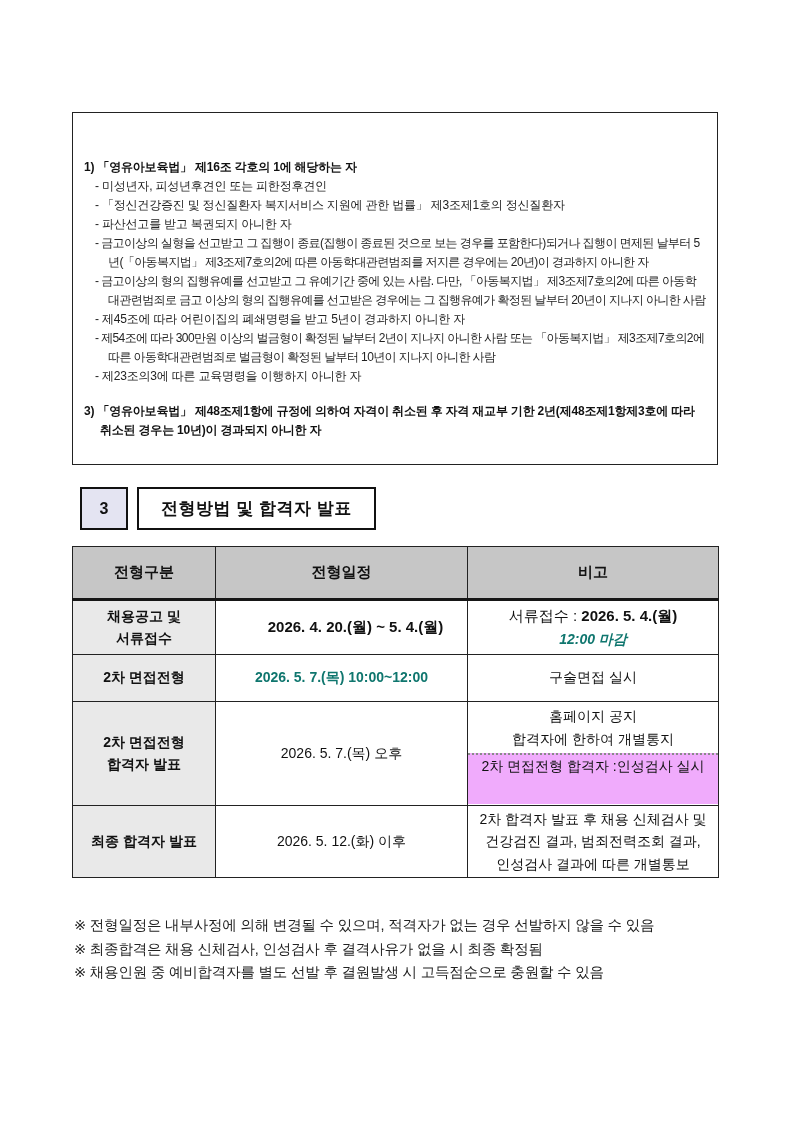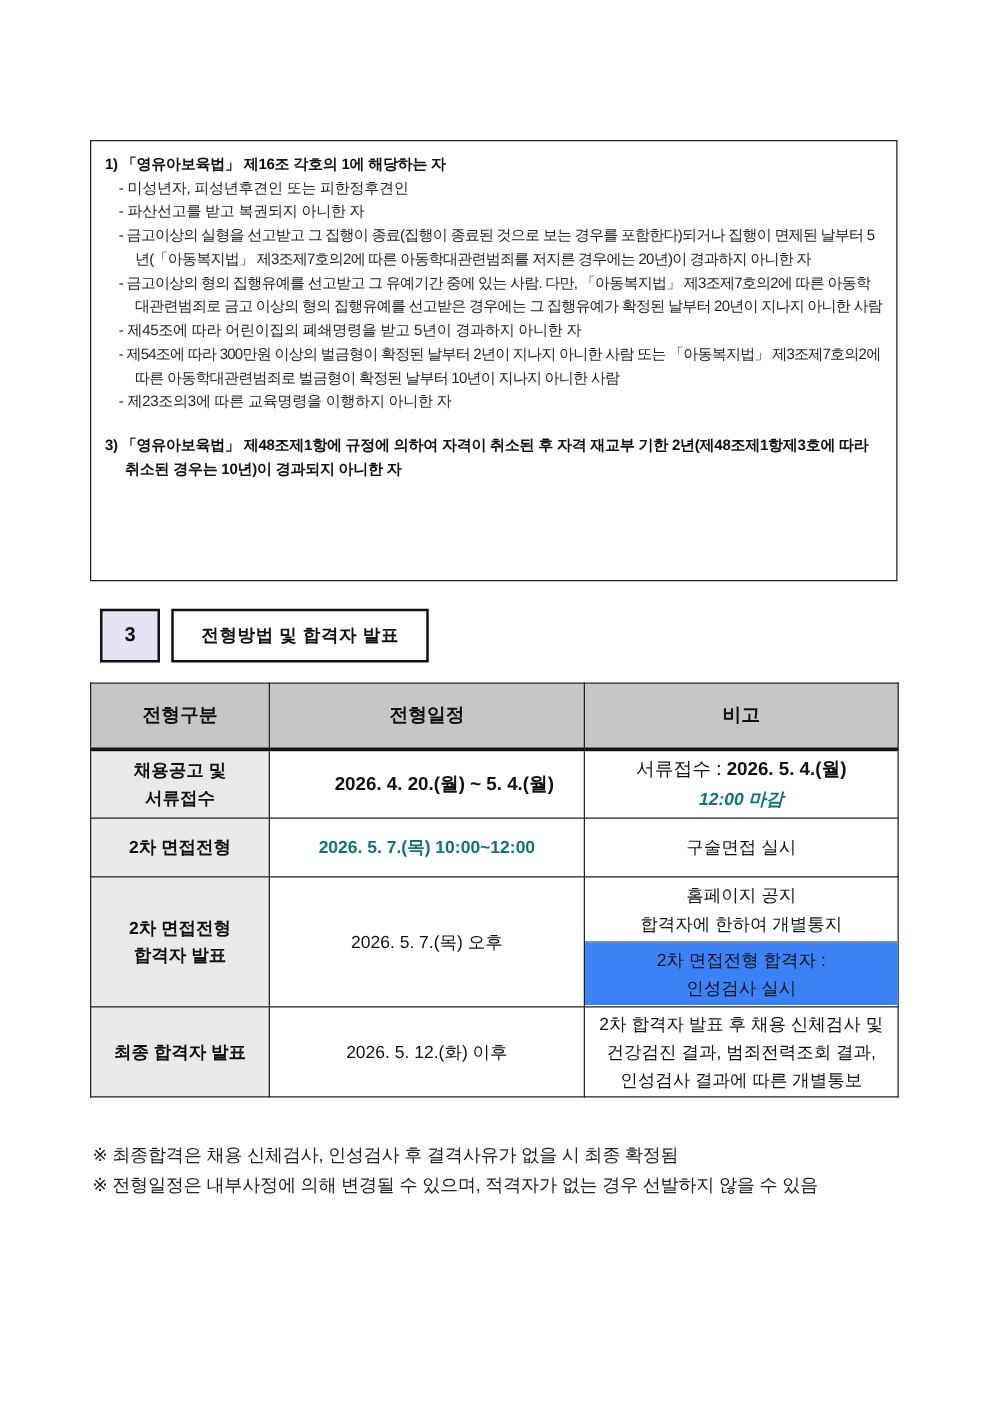--- a/index.html
+++ b/index.html
@@ -6,36 +6,36 @@
   body { background:#ffffff; font-family:"Liberation Sans","DejaVu Sans",sans-serif; }
   .page { position:relative; width:793px; height:1121px; background:#ffffff; overflow:hidden; color:#1a1a1a; }
 
   
   .elig-box {
     position:absolute; left:72px; top:112px; width:646px; min-height:353px;
     border:1.5px solid #222; background:#ffffff;
     padding:9px 11px 10px 11px;
     font-size:12px; line-height:19px; letter-spacing:-0.2px; color:#222;
   }
-  .item-title { font-weight:bold; color:#111; padding-left:16px; text-indent:-16px; }
+  .item-title { font-weight:bold; color:#111; padding-left:16px; text-indent:-16px;margin-top:36px; }
   .item-gap { margin-top:16px; }
   .bullet { margin-left:11px; padding-left:13px; text-indent:-13px; }
   .tight { letter-spacing:-0.6px; }
 
   
   .section-header { position:absolute; left:80px; top:487px; display:flex; align-items:stretch; }
   .section-number {
     width:48px; height:43px; background:#e4e4f2; border:2px solid #111;
     display:flex; align-items:center; justify-content:center;
     font-weight:bold; font-size:16px; color:#111;
   }
   .section-title {
     margin-left:9px; border:2px solid #111; background:#ffffff;
     display:flex; align-items:center; padding:4px 22px;
-    font-weight:bold; font-size:14px; letter-spacing:0.5px; color:#111;
+    font-weight:bold; font-size:17px; letter-spacing:0.5px; color:#111;
   }
 
   
   .sel-table {
     position:absolute; left:72px; top:546px; width:646px;
     border-collapse:collapse; table-layout:fixed; font-size:14px; color:#111;
   }
   .sel-table th, .sel-table td {
     border:1.5px solid #222; text-align:center; vertical-align:middle; padding:2px 4px;
   }
@@ -46,35 +46,36 @@
   }
   td.cat { background:#e9e9e9; font-weight:bold; line-height:1.55; }
   .bold { font-weight:bold; }
   .red { color:#0f766e; }
   .italic { font-style:italic; }
   .note-line { line-height:1.6; }
   td.no-pad { padding:0; }
   .split { display:flex; flex-direction:column; width:100%; height:101px; }
   .split-top { flex:1; display:flex; flex-direction:column; justify-content:center; line-height:1.6; }
   .split-bottom {
-    flex:1; display:flex; flex-direction:column; justify-content:center;
-    border-top:2px dotted #8a8a8a; background:#3b82f6; line-height:1.6;
+    flex:1; display:flex; flex-direction:row; justify-content:center;
+    border-top:2px dotted #8a8a8a; background:#f0abfc; line-height:1.6;
   }
 
   
   .footnotes { position:absolute; left:74px; top:914px; font-size:14.5px; line-height:23.5px; letter-spacing:-0.2px; color:#222; }
 </style>
 </head>
 <body>
 
 <div class="page">
 
   <div class="elig-box">
     <p class="item-title">1) 「영유아보육법」 제16조 각호의 1에 해당하는 자</p>
     <p class="bullet">- 미성년자, 피성년후견인 또는 피한정후견인</p>
+    <p class="bullet">- 「정신건강증진 및 정신질환자 복지서비스 지원에 관한 법률」 제3조제1호의 정신질환자</p>
     <p class="bullet">- 파산선고를 받고 복권되지 아니한 자</p>
     <p class="bullet tight">- 금고이상의 실형을 선고받고 그 집행이 종료(집행이 종료된 것으로 보는 경우를 포함한다)되거나 집행이 면제된 날부터 5년(「아동복지법」 제3조제7호의2에 따른 아동학대관련범죄를 저지른 경우에는 20년)이 경과하지 아니한 자</p>
     <p class="bullet tight">- 금고이상의 형의 집행유예를 선고받고 그 유예기간 중에 있는 사람. 다만, 「아동복지법」 제3조제7호의2에 따른 아동학대관련범죄로 금고 이상의 형의 집행유예를 선고받은 경우에는 그 집행유예가 확정된 날부터 20년이 지나지 아니한 사람</p>
     <p class="bullet">- 제45조에 따라 어린이집의 폐쇄명령을 받고 5년이 경과하지 아니한 자</p>
     <p class="bullet tight">- 제54조에 따라 300만원 이상의 벌금형이 확정된 날부터 2년이 지나지 아니한 사람 또는 「아동복지법」 제3조제7호의2에 따른 아동학대관련범죄로 벌금형이 확정된 날부터 10년이 지나지 아니한 사람</p>
     <p class="bullet">- 제23조의3에 따른 교육명령을 이행하지 아니한 자</p>
     <p class="item-title item-gap">3) 「영유아보육법」 제48조제1항에 규정에 의하여 자격이 취소된 후 자격 재교부 기한 2년(제48조제1항제3호에 따라 취소된 경우는 10년)이 경과되지 아니한 자</p>
   </div>
 
   <div class="section-header">
@@ -139,17 +140,18 @@
         <td>
           <div class="note-line">2차 합격자 발표 후 채용 신체검사 및</div>
           <div class="note-line">건강검진 결과, 범죄전력조회 결과,</div>
           <div class="note-line">인성검사 결과에 따른 개별통보</div>
         </td>
       </tr>
     </tbody>
   </table>
 
   <div class="footnotes">
+    <p>※ 전형일정은 내부사정에 의해 변경될 수 있으며, 적격자가 없는 경우 선발하지 않을 수 있음</p>
     <p>※ 최종합격은 채용 신체검사, 인성검사 후 결격사유가 없을 시 최종 확정됨</p>
-    <p>※ 전형일정은 내부사정에 의해 변경될 수 있으며, 적격자가 없는 경우 선발하지 않을 수 있음</p>
+    <p>※ 채용인원 중 예비합격자를 별도 선발 후 결원발생 시 고득점순으로 충원할 수 있음</p>
   </div>
 
 </div>
 
 </body></html>

